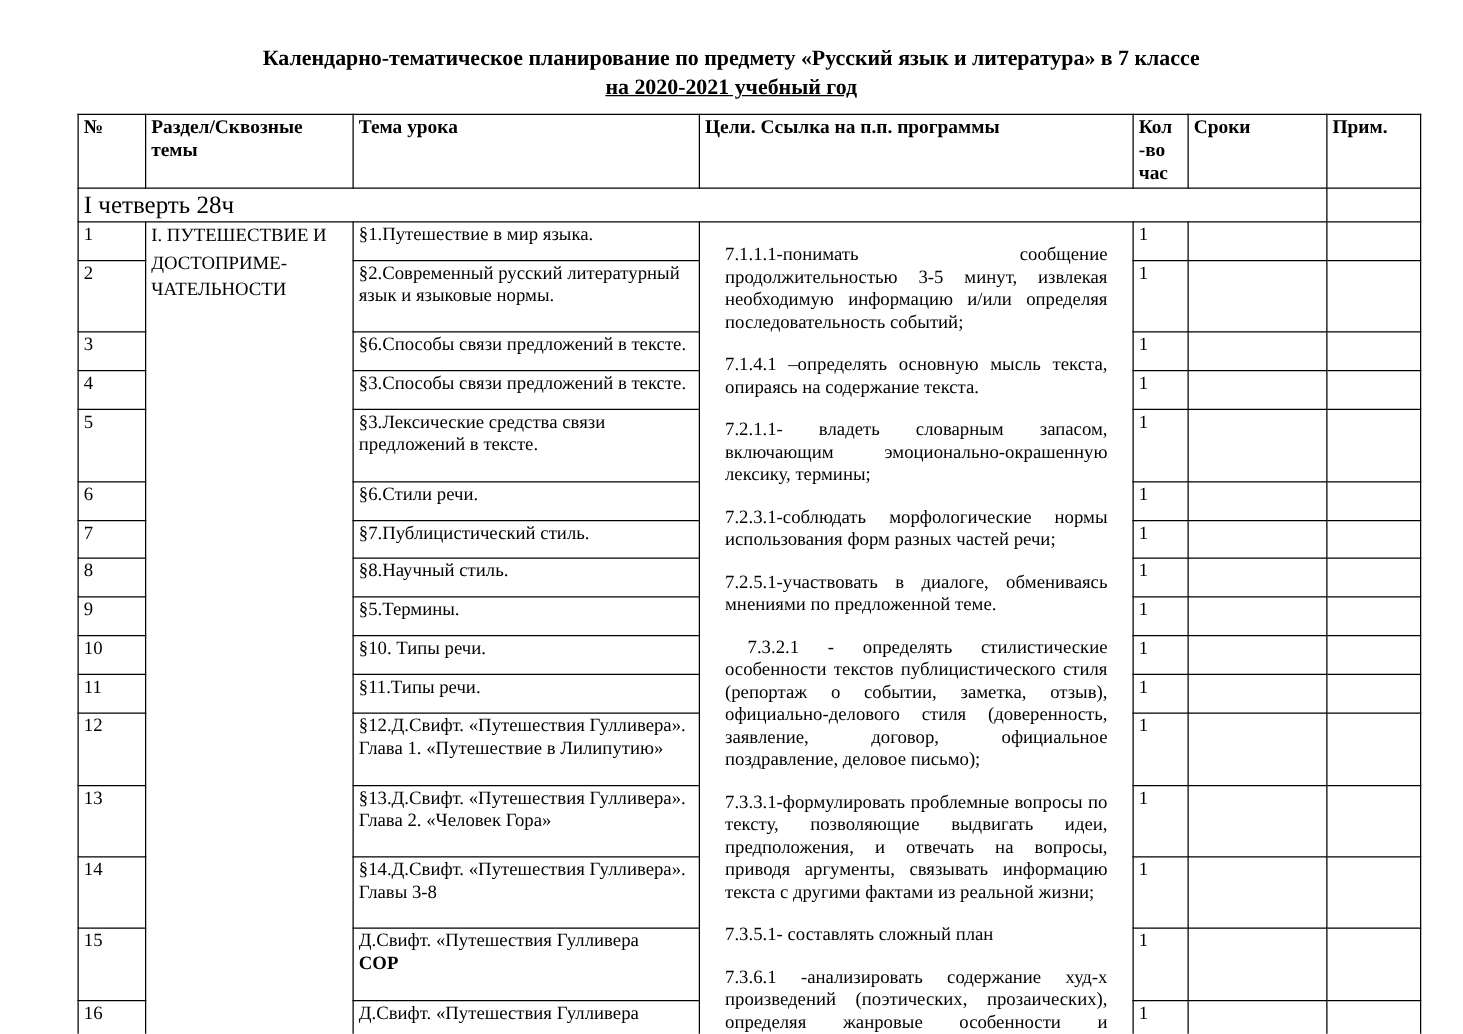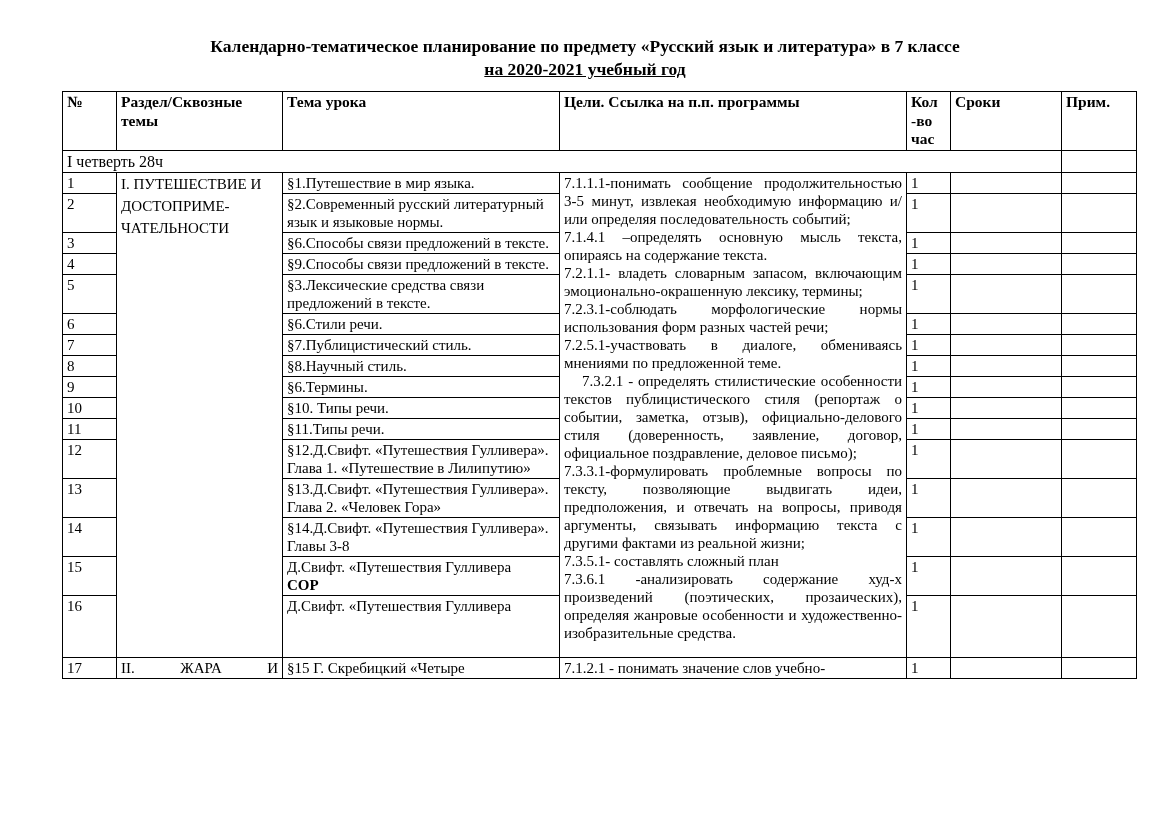--- a/index.html
+++ b/index.html
@@ -64,21 +64,21 @@
   col.c-goals  { width: 347px; }
   col.c-hours  { width: 44px; }
   col.c-dates  { width: 111px; }
   col.c-note   { width: 75px; }
 
   .hdr-row th { height: 54px; }
 
   .quarter-cell {
     text-align: center;
     font-weight: bold;
-    font-size: 16px;
+    font-size: 20px;
     padding-top: 1px;
     padding-bottom: 2px;
   }
   .justify {
     text-align: justify;
     text-align-last: left;
   }
   .justify-all {
     text-align: justify;
     margin-top: 40px;
@@ -90,21 +90,21 @@
   }
   .section-name-2 {
     font-weight: bold;
     text-align: justify;
     text-align-last: justify;
   }
   .num-cell { text-align: left; }
   .hours-cell { text-align: left; }
   .bold { font-weight: bold; margin-top: 40px; }
   .goals-block p {
-    margin: 0;
+    margin: 16px;
     text-align: justify;
     text-align-last: left;
   }
   .indent-first { text-indent: 18px; }
 </style>
 </head>
 <body>
 
 <div class="page">
 
@@ -175,21 +175,21 @@
       <tr>
         <td class="num-cell">3</td>
         <td class="justify">§6.Способы связи предложений в тексте.</td>
         <td class="hours-cell">1</td>
         <td></td>
         <td></td>
       </tr>
 
       <tr>
         <td class="num-cell">4</td>
-        <td class="justify">§9.Способы связи предложений в тексте.</td>
+        <td class="justify">§3.Способы связи предложений в тексте.</td>
         <td class="hours-cell">1</td>
         <td></td>
         <td></td>
       </tr>
 
       <tr>
         <td class="num-cell">5</td>
         <td class="justify">§3.Лексические средства связи предложений в тексте.</td>
         <td class="hours-cell">1</td>
         <td></td>
@@ -215,21 +215,21 @@
       <tr>
         <td class="num-cell">8</td>
         <td>§8.Научный стиль.</td>
         <td class="hours-cell">1</td>
         <td></td>
         <td></td>
       </tr>
 
       <tr>
         <td class="num-cell">9</td>
-        <td>§6.Термины.</td>
+        <td>§5.Термины.</td>
         <td class="hours-cell">1</td>
         <td></td>
         <td></td>
       </tr>
 
       <tr>
         <td class="num-cell">10</td>
         <td>§10. Типы речи.</td>
         <td class="hours-cell">1</td>
         <td></td>

